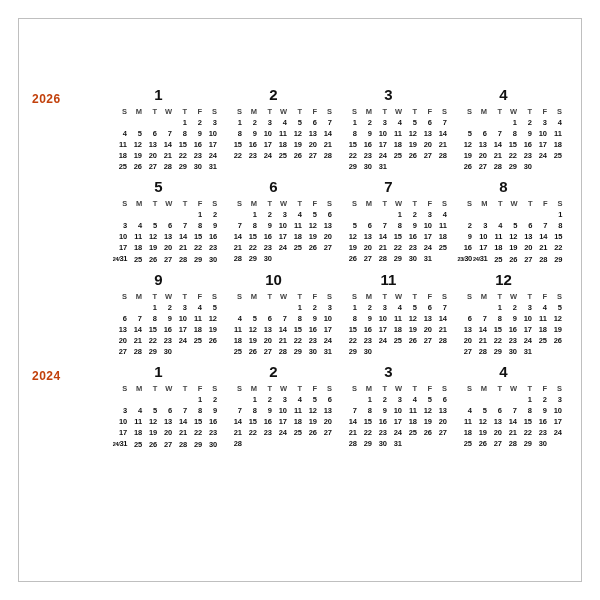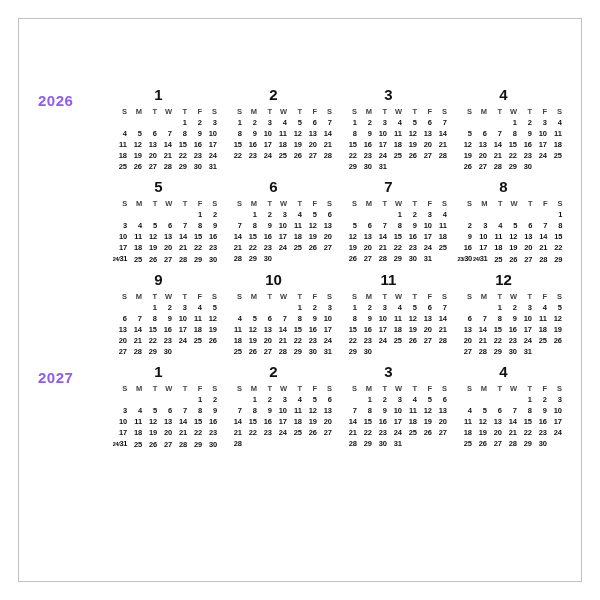--- a/index.html
+++ b/index.html
@@ -35,25 +35,25 @@
     position: absolute;
     left: 30px;
     top: 86px;
     width: 540px;
   }
   .year-block {
     position: relative;
   }
   .year-label {
     position: absolute;
-    left: 8px;
+    left: 2px;
     top: 6px;
-    font-size: 15px;
+    font-size: 12px;
     font-weight: bold;
-    color: #8b5cf6;
+    color: #c2410c;
     letter-spacing: 0.5px;
   }
   .rows {
     margin-left: 78px;
   }
   .row {
     display: flex;
     flex-direction: row;
   }
   .month {
@@ -862,21 +862,21 @@
                     <td class="empty"></td>
                     <td class="empty"></td>
                   </tr>
                 </tbody>
               </table>
             </div>
           </div>
         </div>
       </div>
       <div class="year-block">
-        <div class="year-label">2027</div>
+        <div class="year-label">2024</div>
         <div class="rows">
           <div class="row">
             <div class="month">
               <div class="month-name">1</div>
               <table class="month-grid">
                 <thead>
                   <tr>
                     <th>S</th>
                     <th>M</th>
                     <th>T</th>

